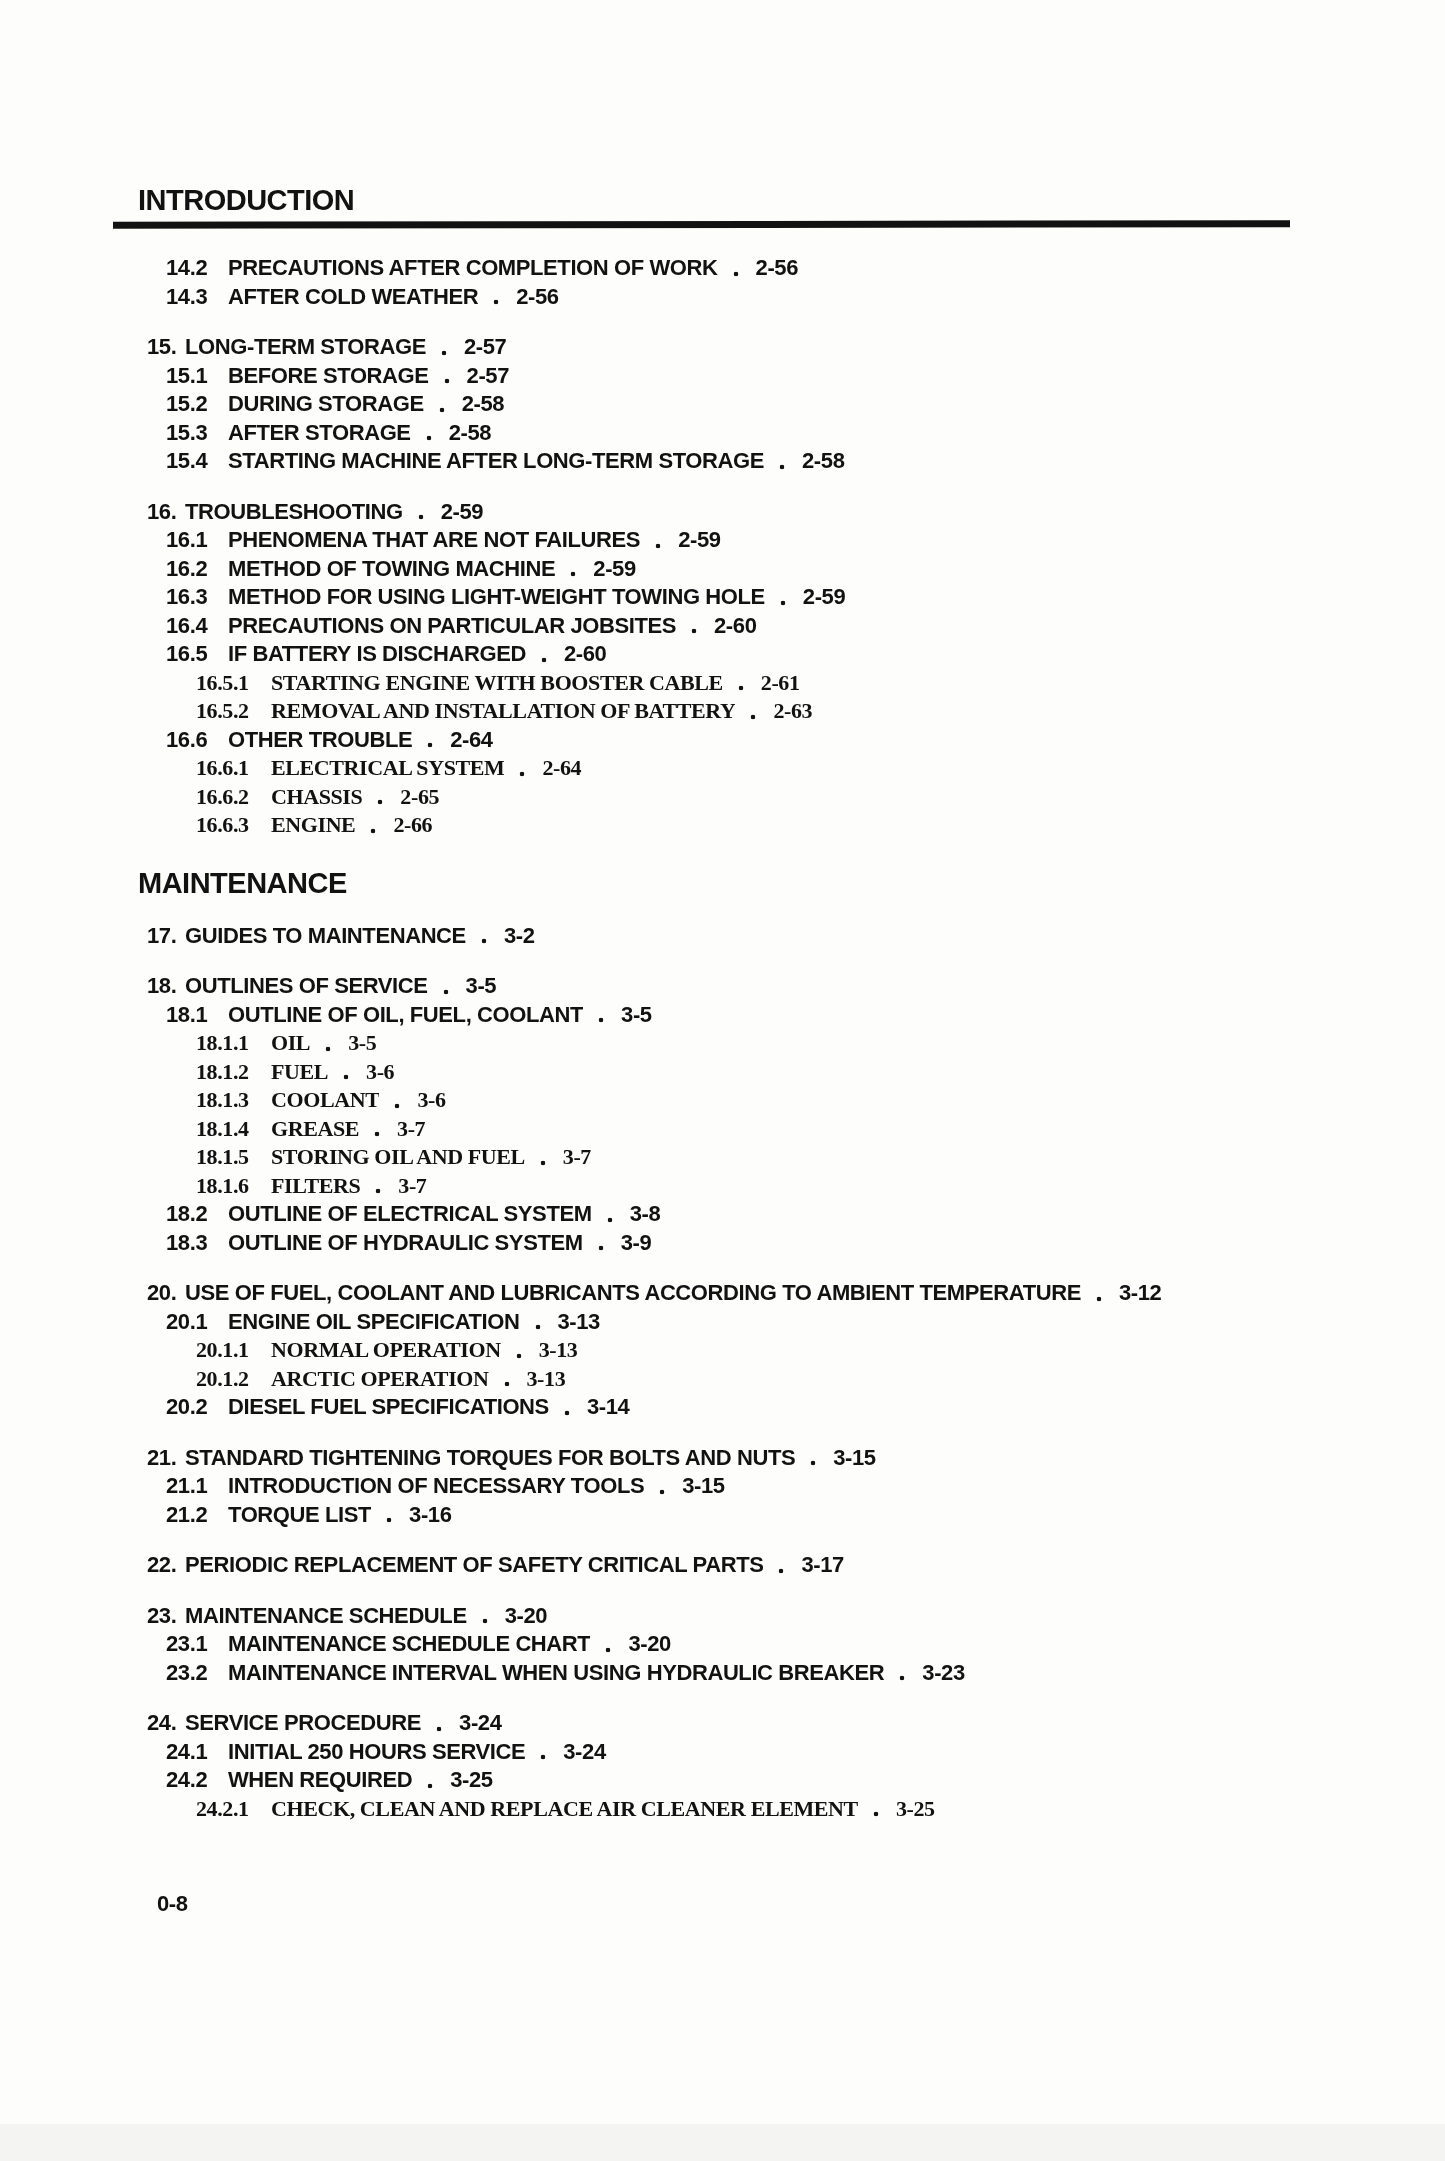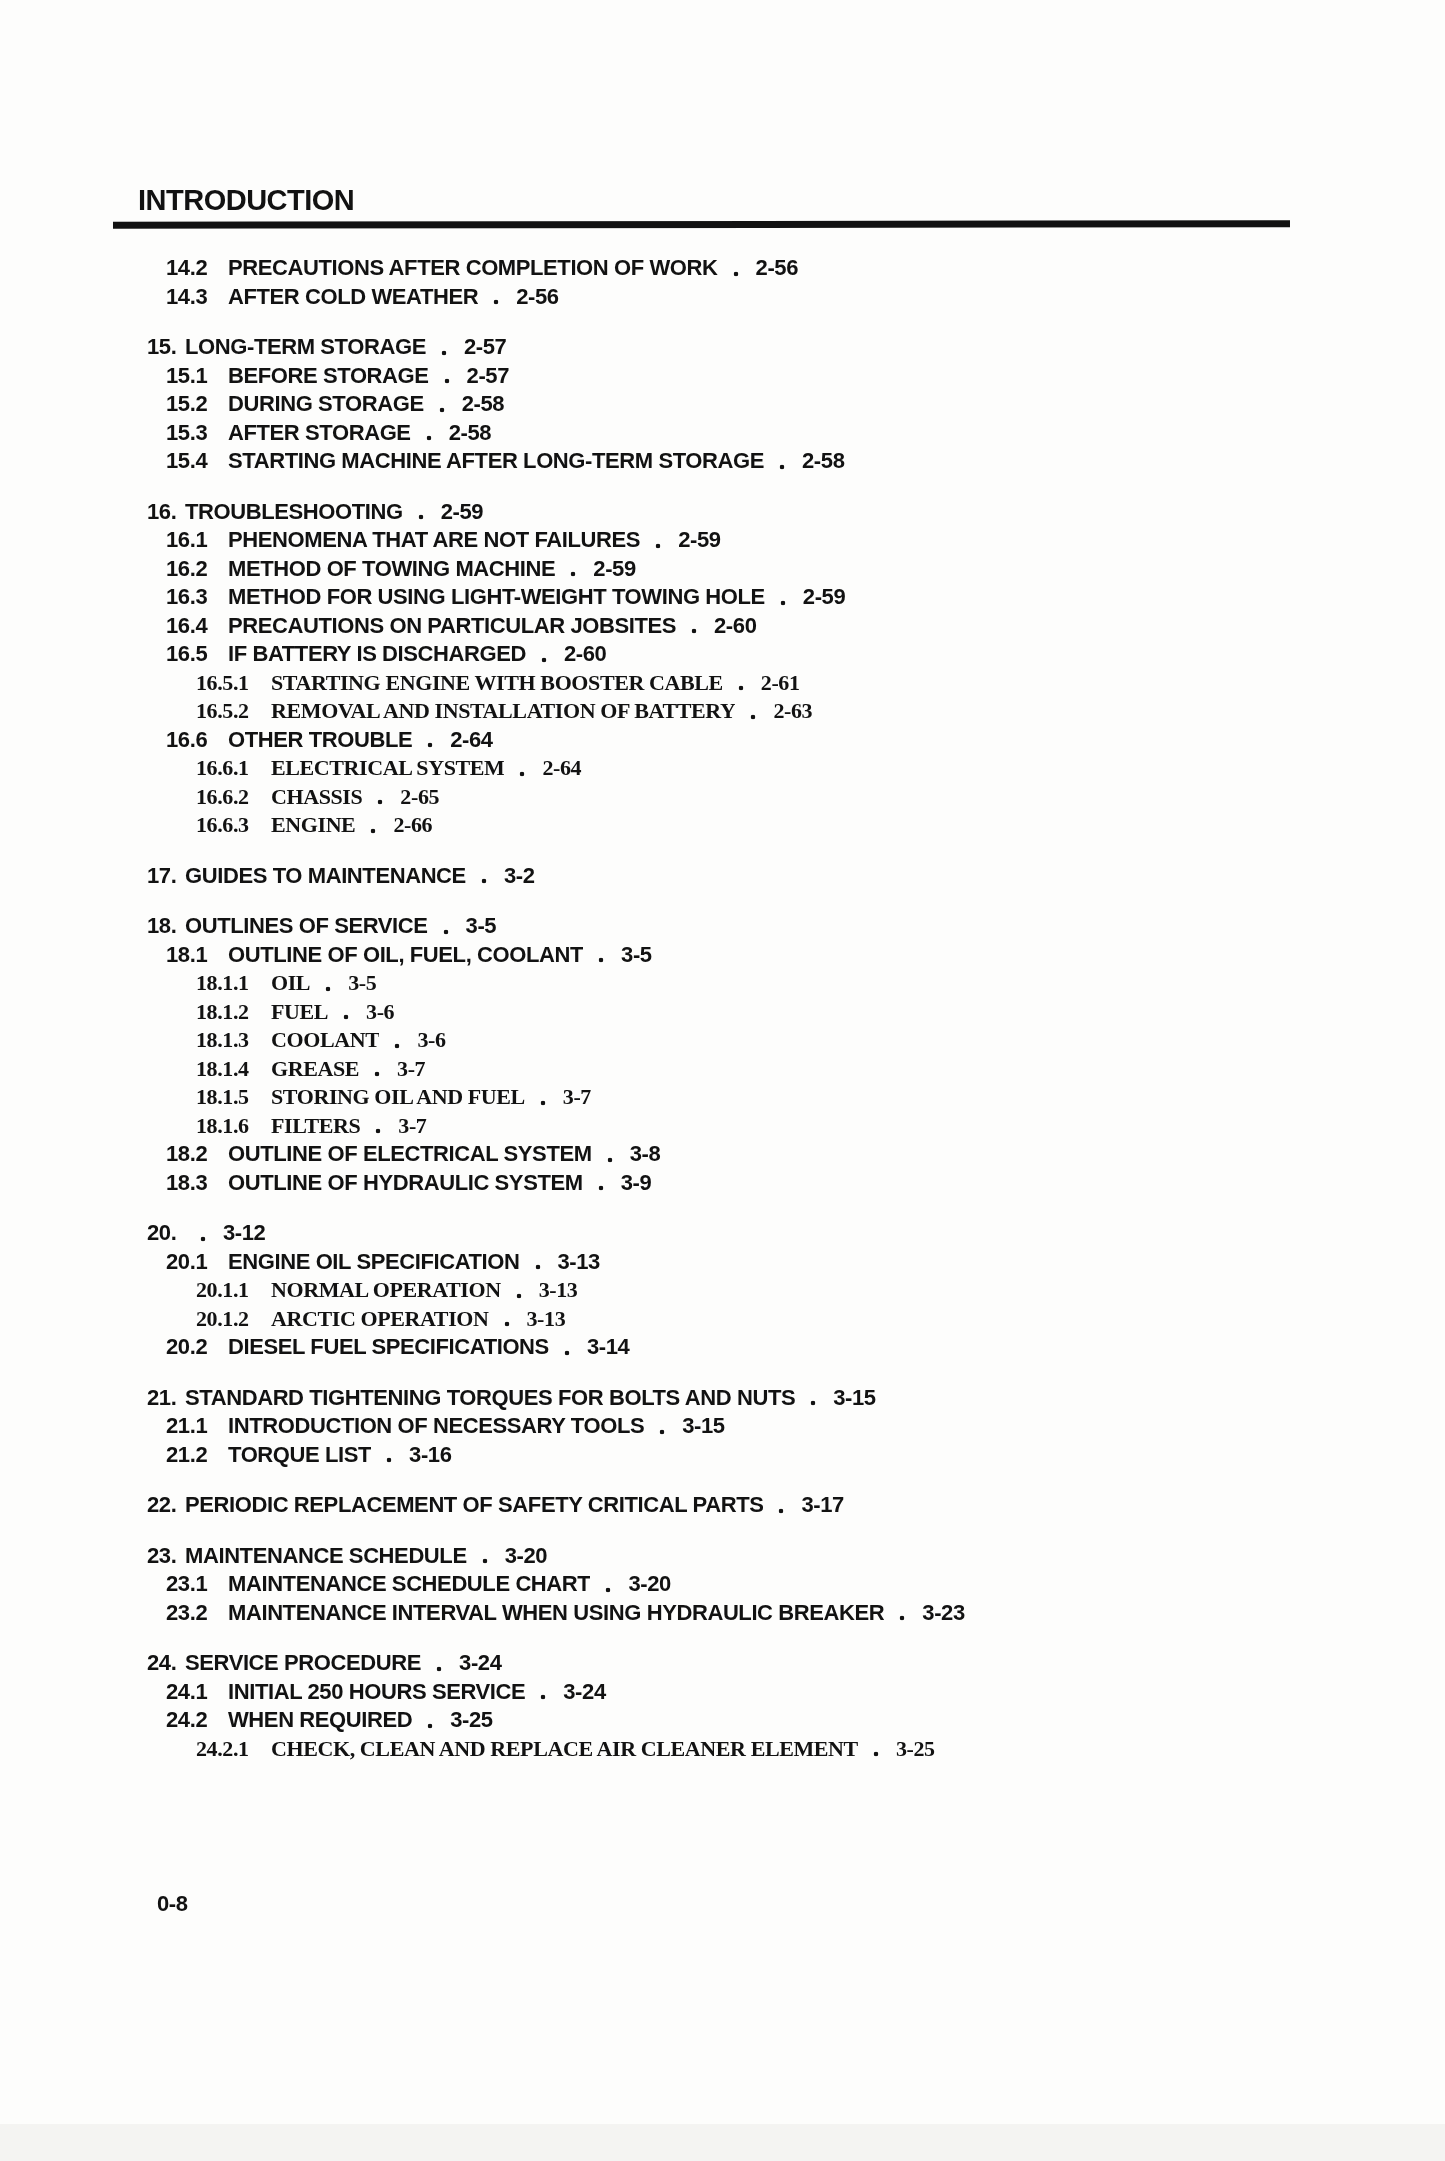--- a/index.html
+++ b/index.html
@@ -183,20 +183,21 @@
           <span class="leader"></span>
           <span class="pagenum">2-65</span>
         </div>
         <div class="row lvl3">
           <span class="num">16.6.3</span>
           <span class="title">ENGINE</span>
           <span class="leader"></span>
           <span class="pagenum">2-66</span>
         </div>
       </div>
+      <div class="section-heading">MAINTENANCE</div>
       <div class="toc-group">
         <div class="row lvl1">
           <span class="num">17.</span>
           <span class="title">GUIDES TO MAINTENANCE</span>
           <span class="leader"></span>
           <span class="pagenum">3-2</span>
         </div>
       </div>
       <div class="toc-group">
         <div class="row lvl1">
@@ -256,20 +257,21 @@
         <div class="row lvl2">
           <span class="num">18.3</span>
           <span class="title">OUTLINE OF HYDRAULIC SYSTEM</span>
           <span class="leader"></span>
           <span class="pagenum">3-9</span>
         </div>
       </div>
       <div class="toc-group">
         <div class="row lvl1">
           <span class="num">20.</span>
+          <span class="title">USE OF FUEL, COOLANT AND LUBRICANTS ACCORDING TO AMBIENT TEMPERATURE</span>
           <span class="leader"></span>
           <span class="pagenum">3-12</span>
         </div>
         <div class="row lvl2">
           <span class="num">20.1</span>
           <span class="title">ENGINE OIL SPECIFICATION</span>
           <span class="leader"></span>
           <span class="pagenum">3-13</span>
         </div>
         <div class="row lvl3">

